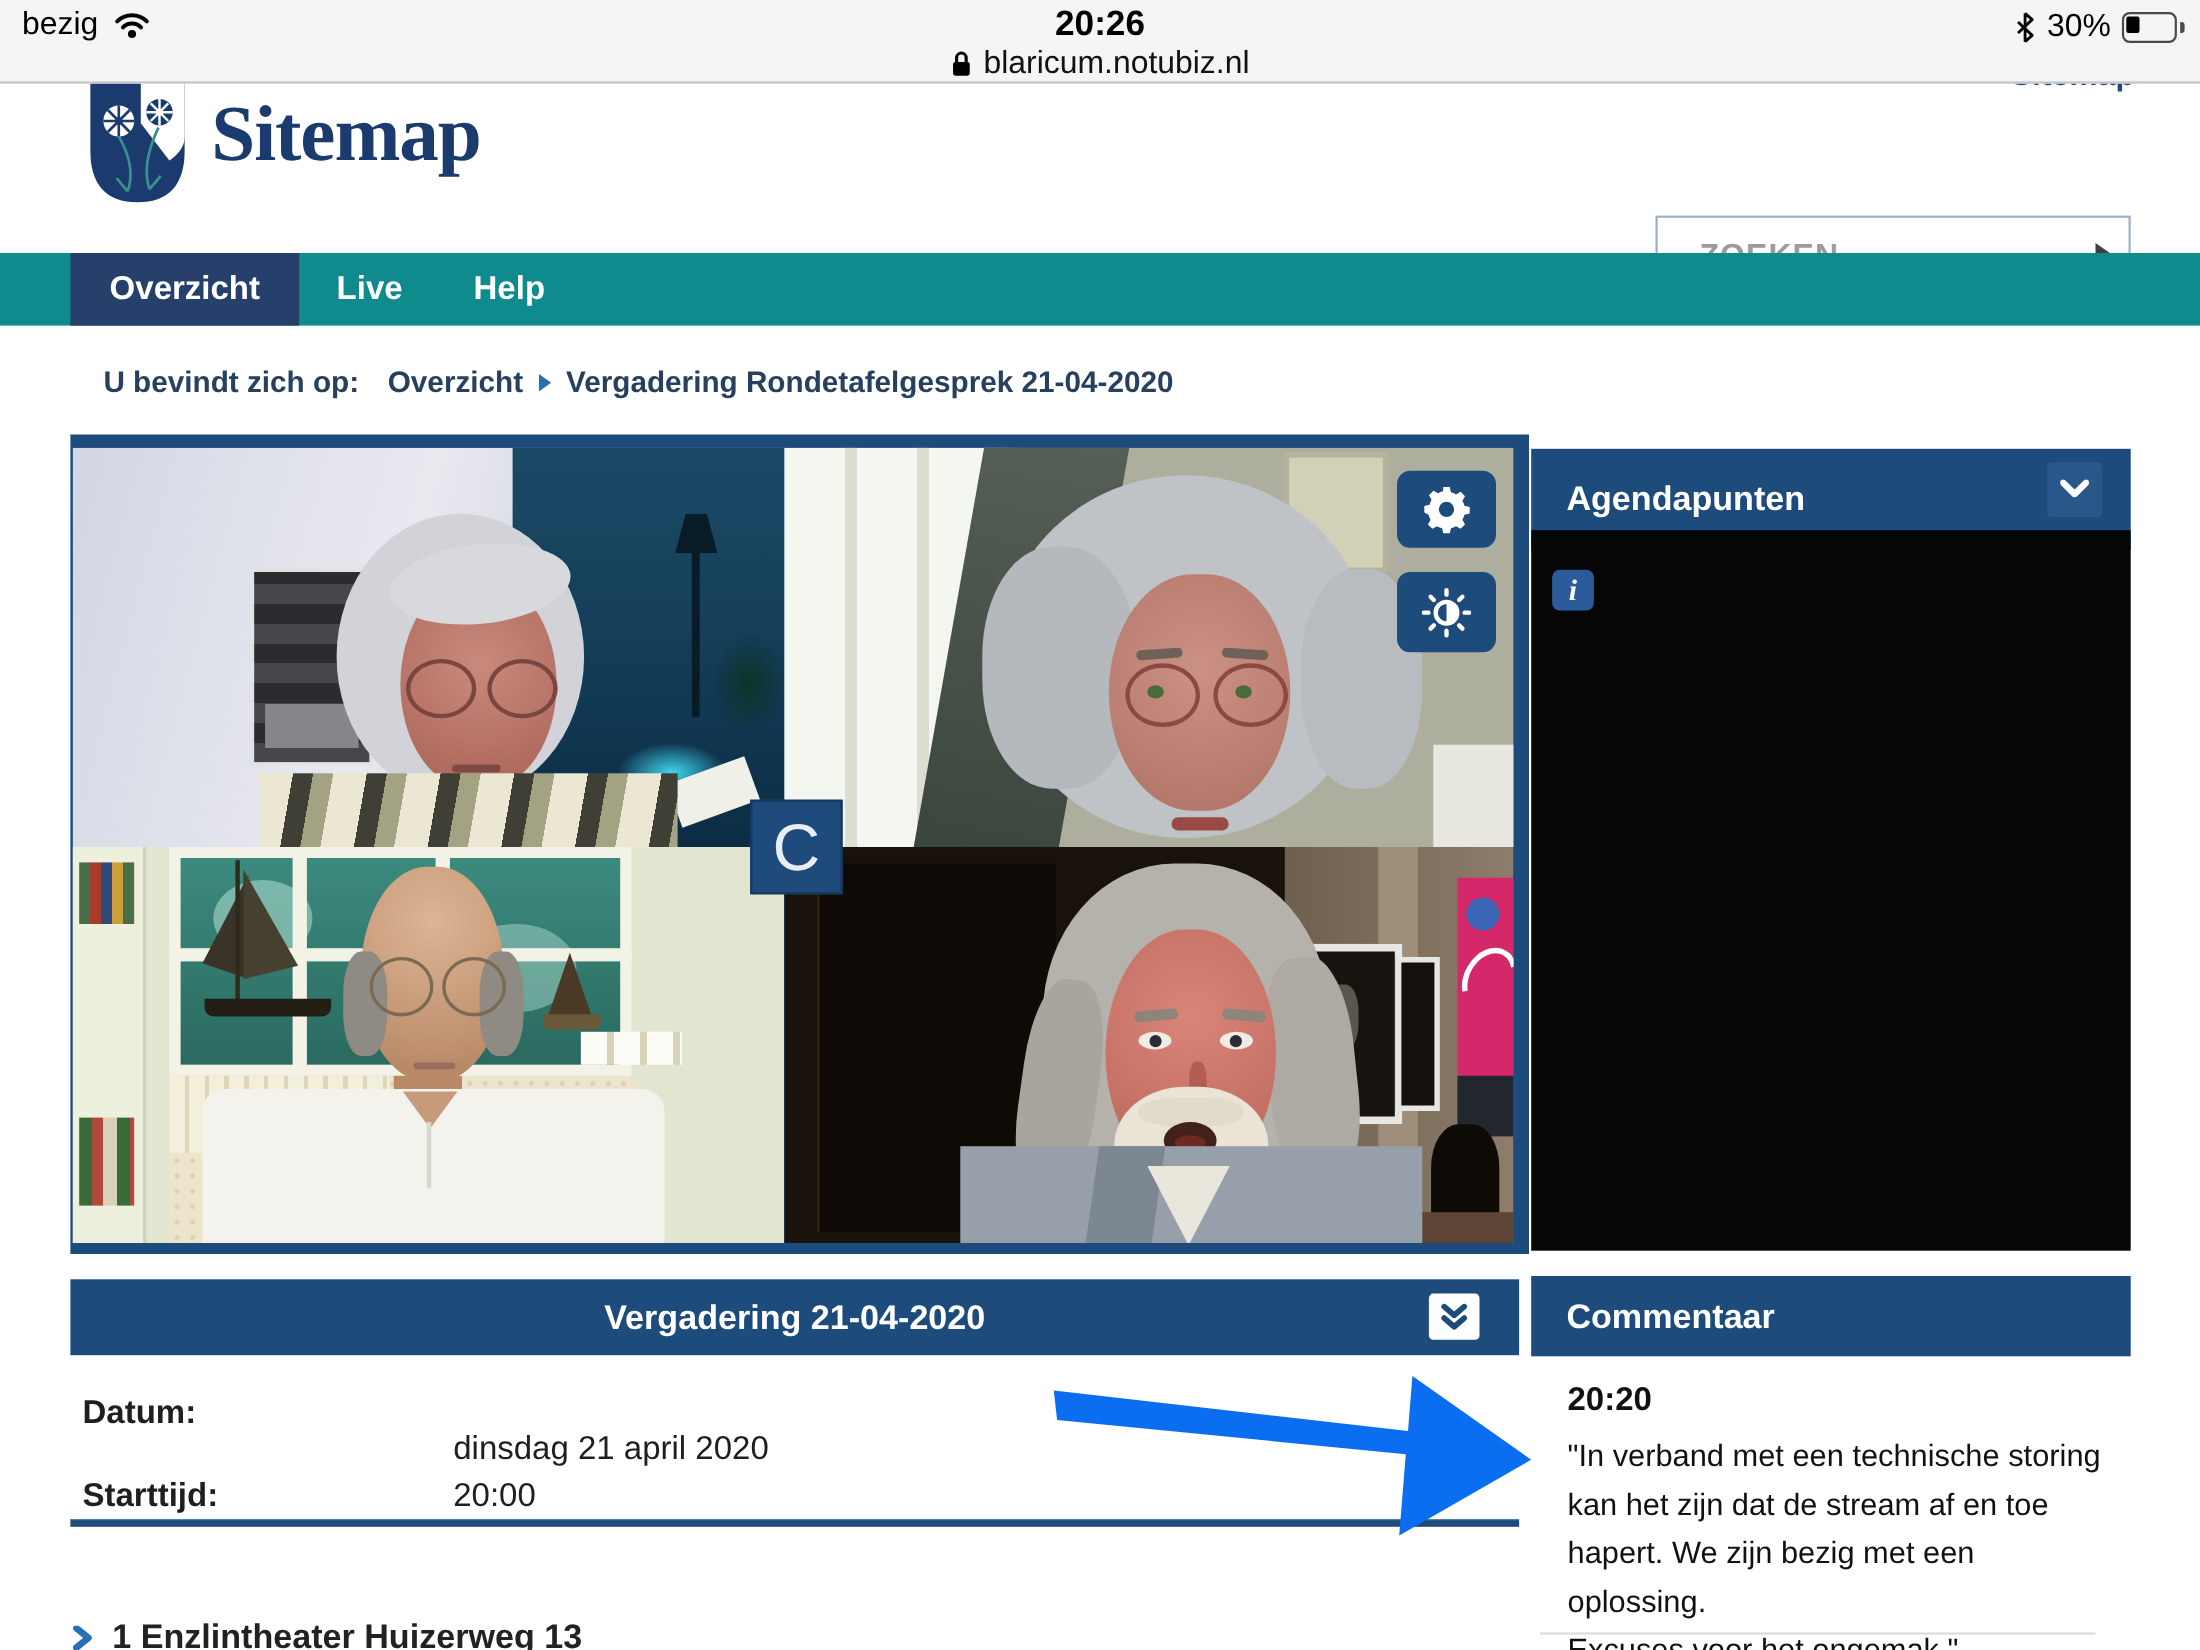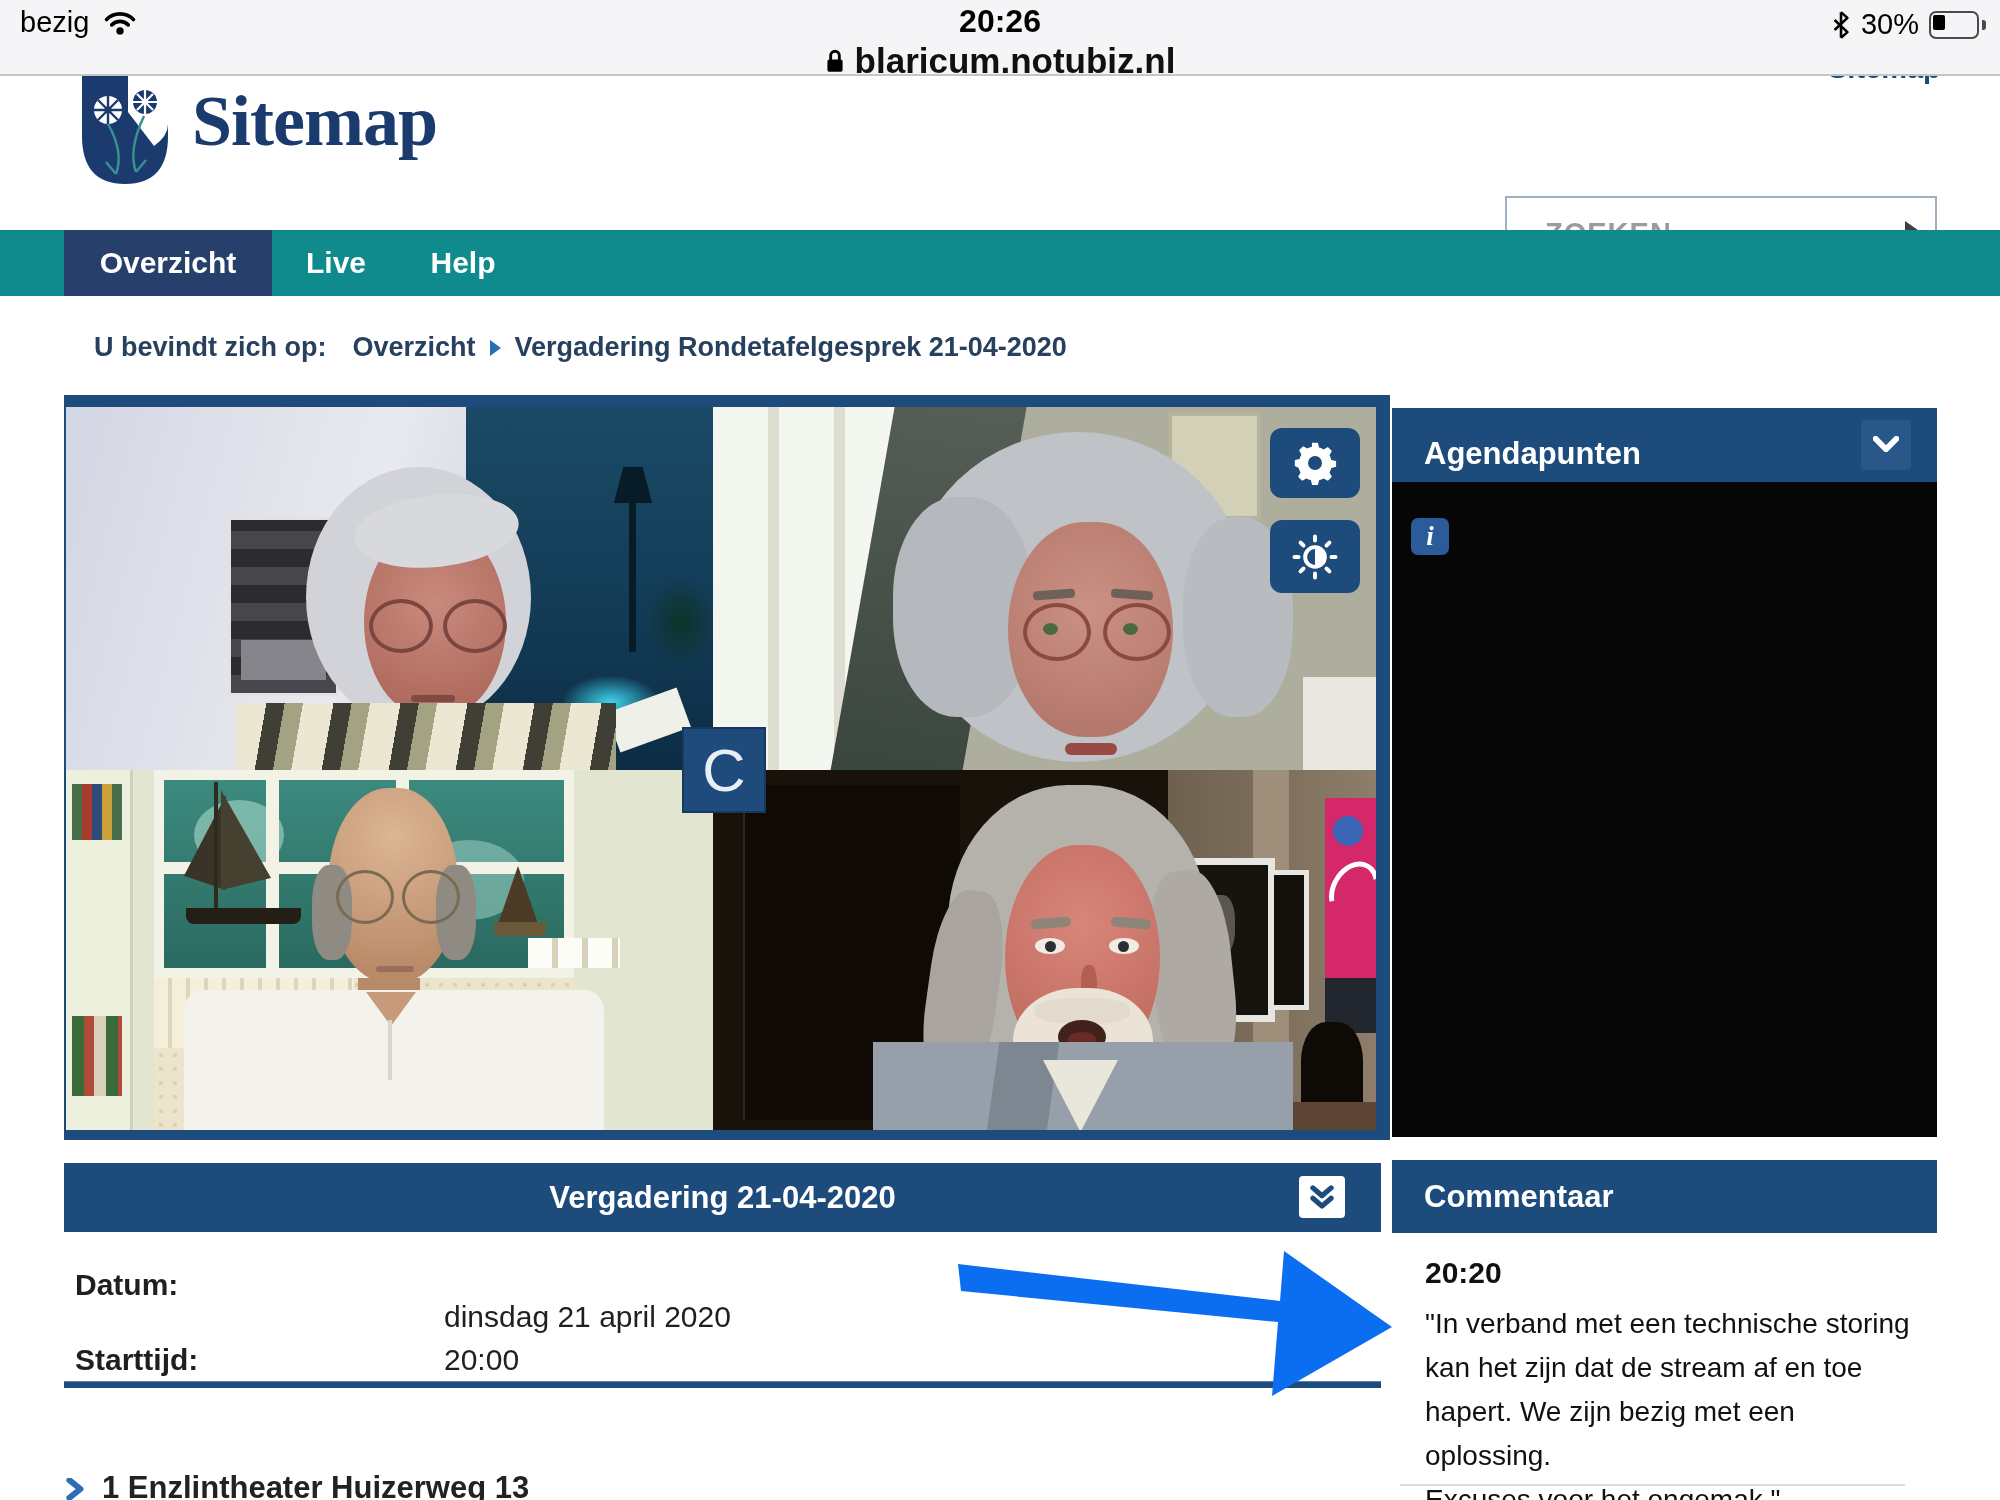--- a/index.html
+++ b/index.html
@@ -8,21 +8,21 @@
   .abs{position:absolute;}
 
   
   .chrome{position:absolute;left:0;top:0;width:2000px;height:74px;background:#f5f5f7;
           border-bottom:2px solid #c6c6c8;z-index:20;}
   .chrome-left{position:absolute;left:20px;top:6px;display:flex;align-items:center;gap:14px;}
   .device{font-size:29px;color:#000;}
   .chrome-center{position:absolute;left:0;top:0;width:100%;text-align:center;}
   .clock{font-size:32px;font-weight:700;color:#000;margin-top:3px;}
   .urlrow{display:inline-flex;align-items:center;gap:10px;margin-top:1px;}
-  .urltext{font-size:35px;font-weight:700;color:#111;}
+  .urltext{font-size:29px;font-weight:400;color:#111;}
   .chrome-right{position:absolute;right:14px;top:8px;display:flex;align-items:center;gap:10px;}
   .batt-pct{font-size:29px;color:#000;}
   .batt{position:relative;width:46px;height:24px;border:2.5px solid #4a4a4c;border-radius:7px;}
   .batt-fill{position:absolute;left:2px;top:2px;width:12px;height:15px;background:#000;border-radius:2px;}
   .batt-nub{width:4px;height:10px;background:#4a4a4c;border-radius:0 3px 3px 0;margin-left:-7px;}
 
   
   .site-header{position:absolute;left:0;top:74px;width:2000px;height:156px;background:#fff;}
   .wordmark{position:absolute;left:192px;top:6px;font-family:"Liberation Serif",serif;
             font-weight:700;font-size:72px;color:#1b3a6d;letter-spacing:-1px;}
@@ -65,21 +65,21 @@
              color:#fff;font-family:"Liberation Serif",serif;font-weight:700;font-style:italic;font-size:27px;
              display:flex;align-items:center;justify-content:center;}
   .agenda-item-label{position:absolute;left:70px;top:40px;font-size:30px;color:#2fbe2f;cursor:pointer;}
 
   .meeting-bar{position:absolute;left:64px;top:1163px;width:1317px;height:69px;background:#1d4b7c;}
   .meeting-title{width:100%;text-align:center;line-height:69px;color:#fff;font-size:31px;font-weight:700;}
   .expand-btn{position:absolute;left:1235px;top:13px;width:46px;height:42px;background:#fff;border:none;
               border-radius:4px;display:flex;align-items:center;justify-content:center;cursor:pointer;}
 
   .meta-label{position:absolute;left:75px;font-size:30px;font-weight:700;color:#1f1f1f;}
-  .meta-value{position:absolute;left:412px;font-size:30px;color:#1f1f1f;margin-left:32px;}
+  .meta-value{position:absolute;left:412px;font-size:30px;color:#1f1f1f;}
   .divider{position:absolute;left:64px;top:1381px;width:1317px;height:6px;background:#1d4b7c;border-top:1px solid #5f80a6;}
   .agenda-tab{position:absolute;left:577px;top:1387px;width:291px;height:56px;background:#1d4b7c;color:#fff;
               font-size:30px;font-weight:700;display:flex;align-items:center;justify-content:center;cursor:pointer;}
   .bottom-item-label{position:absolute;left:102px;top:1470px;font-size:31px;font-weight:700;color:#222;}
 
   .comment-time{position:absolute;left:1425px;top:1256px;font-size:30px;font-weight:700;color:#111;}
   .comment-text{position:absolute;left:1425px;top:1302px;width:500px;font-size:28px;line-height:44px;
                 color:#111;white-space:pre-line;}
   .comment-rule{position:absolute;left:1400px;top:1484px;width:505px;height:2px;background:#dcdcdc;}
 

